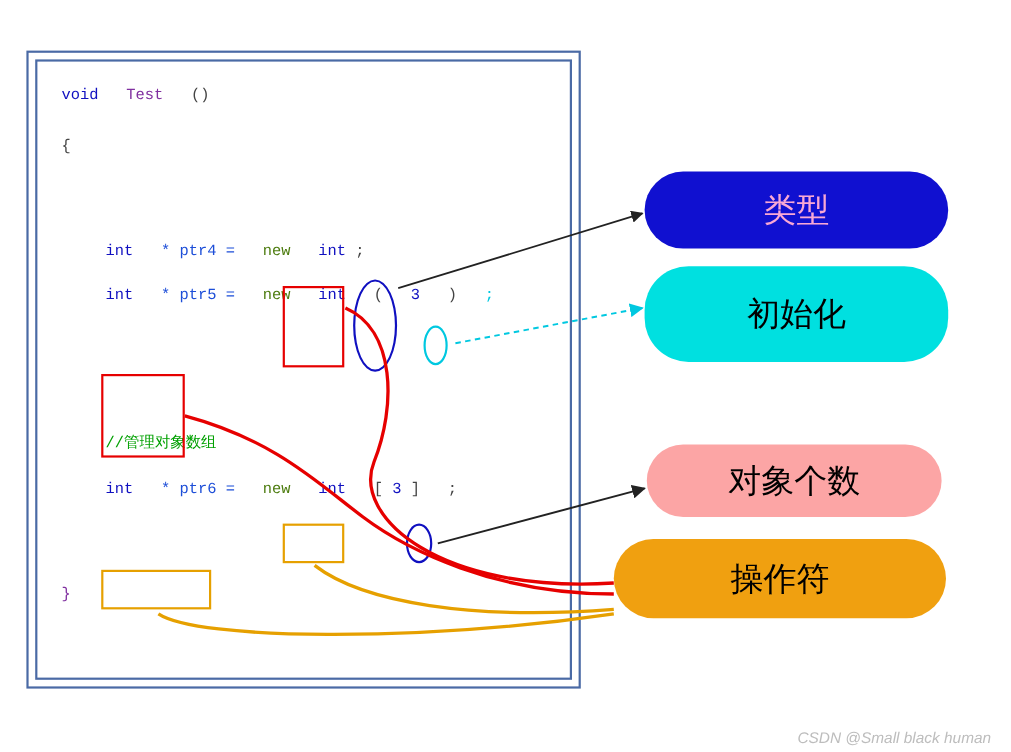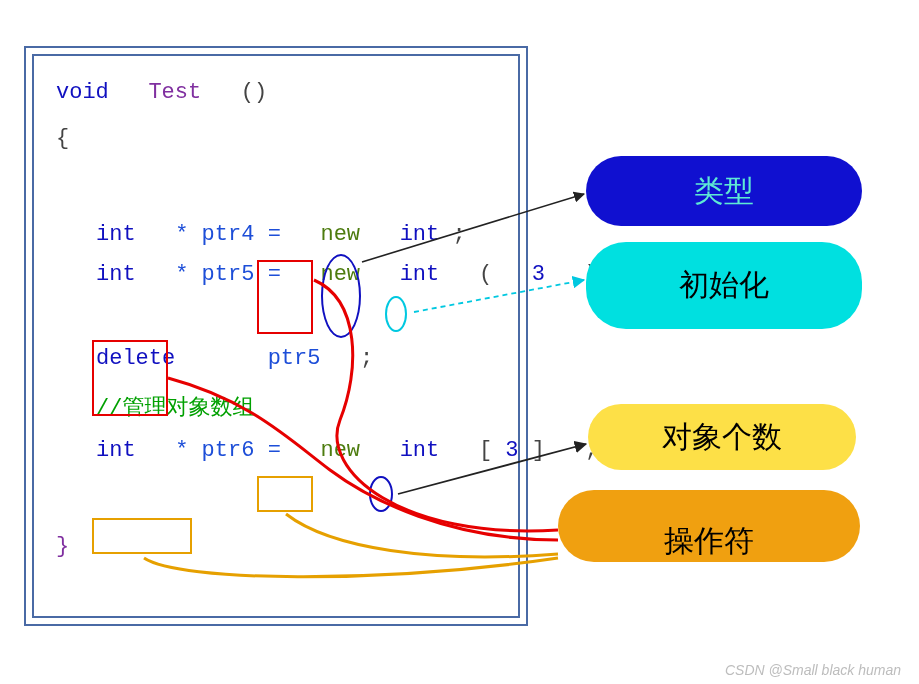--- a/index.html
+++ b/index.html
@@ -26,21 +26,21 @@
     height: 100%;
     border: 2px solid #4a6aa5;
     position: relative;
   }
   .code-area {
     position: absolute;
     left: 0;
     top: 0;
     width: 100%;
     height: 100%;
-    font-size: 22px;
+    font-size: 14px;
     font-family: Consolas, "Courier New", monospace;
     line-height: 1.4;
     filter: blur(0.4px);
   }
   .code-line {
     position: absolute;
     white-space: nowrap;
   }
   .kw-void { color: #1010c0; }
   .kw-int { color: #1010c0; }
@@ -100,24 +100,24 @@
 
   .pill {
     position: absolute;
     border-radius: 40px;
     font-size: 30px;
     display: flex;
     align-items: center;
     justify-content: center;
     filter: blur(0.3px);
   }
-  .pill-type   { left: 586px; top: 156px; width: 276px; height: 70px; background: #1010d0; color: #5eead4; }
+  .pill-type   { left: 586px; top: 156px; width: 276px; height: 70px; background: #1010d0; color: #f9a8d4; }
   .pill-init   { left: 586px; top: 242px; width: 276px; height: 87px; background: #00e0e0; color: #000; }
-  .pill-count  { left: 588px; top: 404px; width: 268px; height: 66px; background: #fde047; color: #000; }
-  .pill-oper   { left: 558px; top: 490px; width: 302px; height: 72px; background: #f0a010; color: #000; align-items: flex-end; }
+  .pill-count  { left: 588px; top: 404px; width: 268px; height: 66px; background: #fca5a5; color: #000; }
+  .pill-oper   { left: 558px; top: 490px; width: 302px; height: 72px; background: #f0a010; color: #000; }
 
   svg.overlay {
     position: absolute;
     left: 0; top: 0;
     width: 919px; height: 684px;
     pointer-events: none;
   }
   .watermark {
     position: absolute;
     right: 18px;
@@ -172,27 +172,20 @@
         <span class="punct">(</span>
         <span>&nbsp;</span>
         <span class="num">3</span>
         <span>&nbsp;</span>
         <span class="punct">)</span>
         <span>&nbsp;</span>
         <span class="punct" style="color:#00c8e0;">;</span>
       </div>
 
 
-      <div class="code-line" style="left:62px; top:288px;">
-        <span class="kw-delete">delete</span>
-        <span>&nbsp;&nbsp;&nbsp;&nbsp;&nbsp;</span>
-        <span class="var">ptr5</span>
-        <span>&nbsp;</span>
-        <span class="punct">;</span>
-      </div>
 
       <div class="code-line" style="left:62px; top:338px;">
         <span class="comment">//管理对象数组</span>
       </div>
 
       <div class="code-line" style="left:62px; top:380px;">
         <span class="kw-int">int</span>
         <span>&nbsp;</span>
         <span class="var">* ptr6 =</span>
         <span>&nbsp;</span>

